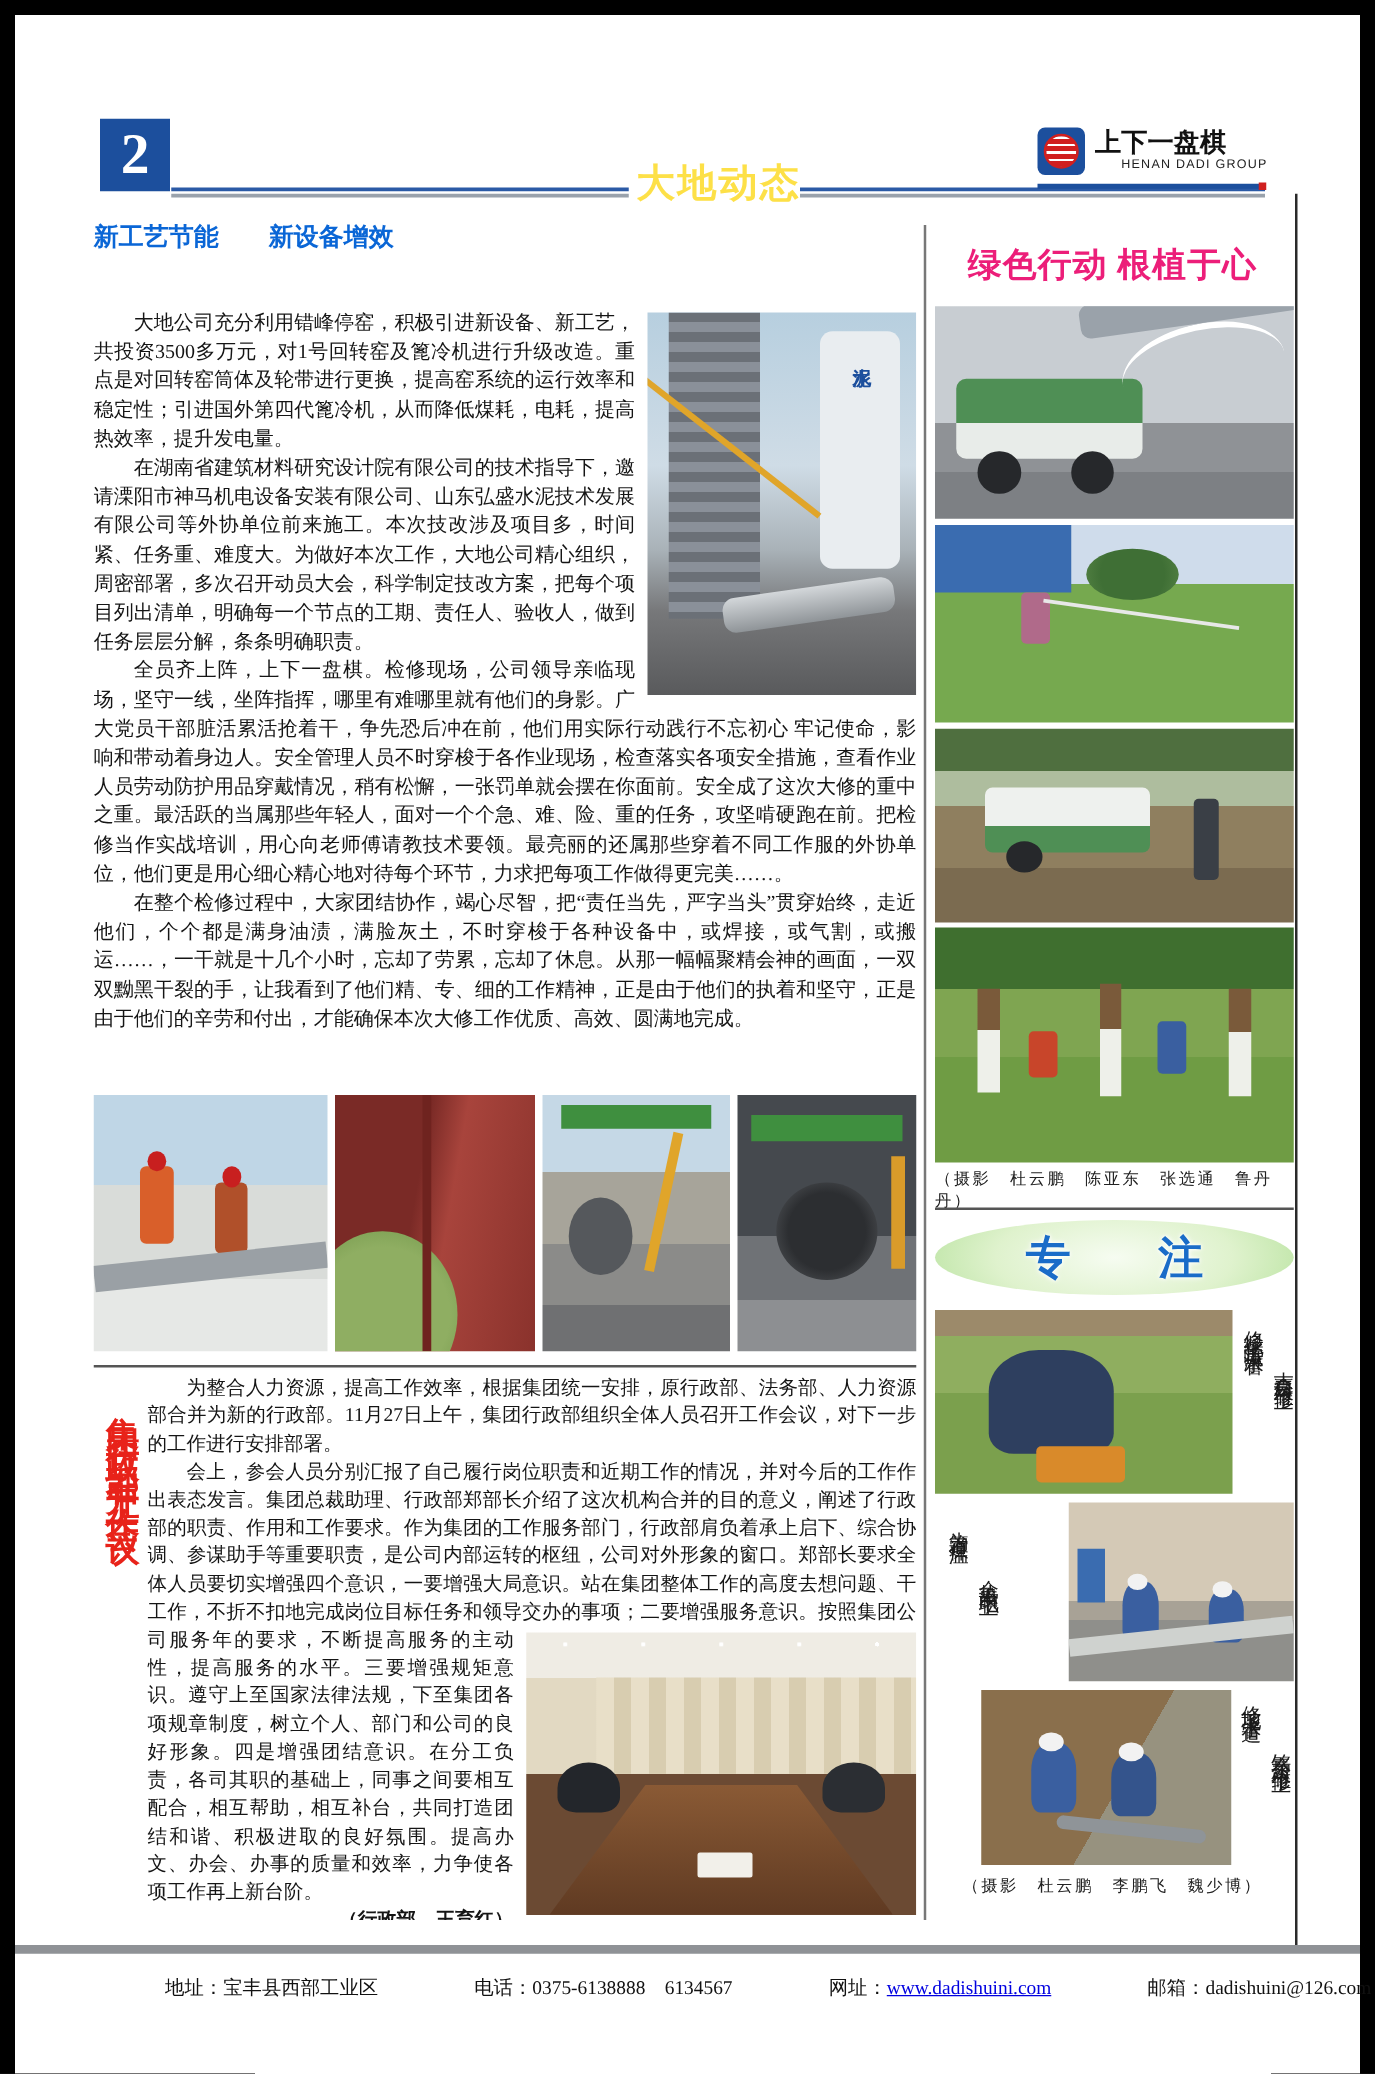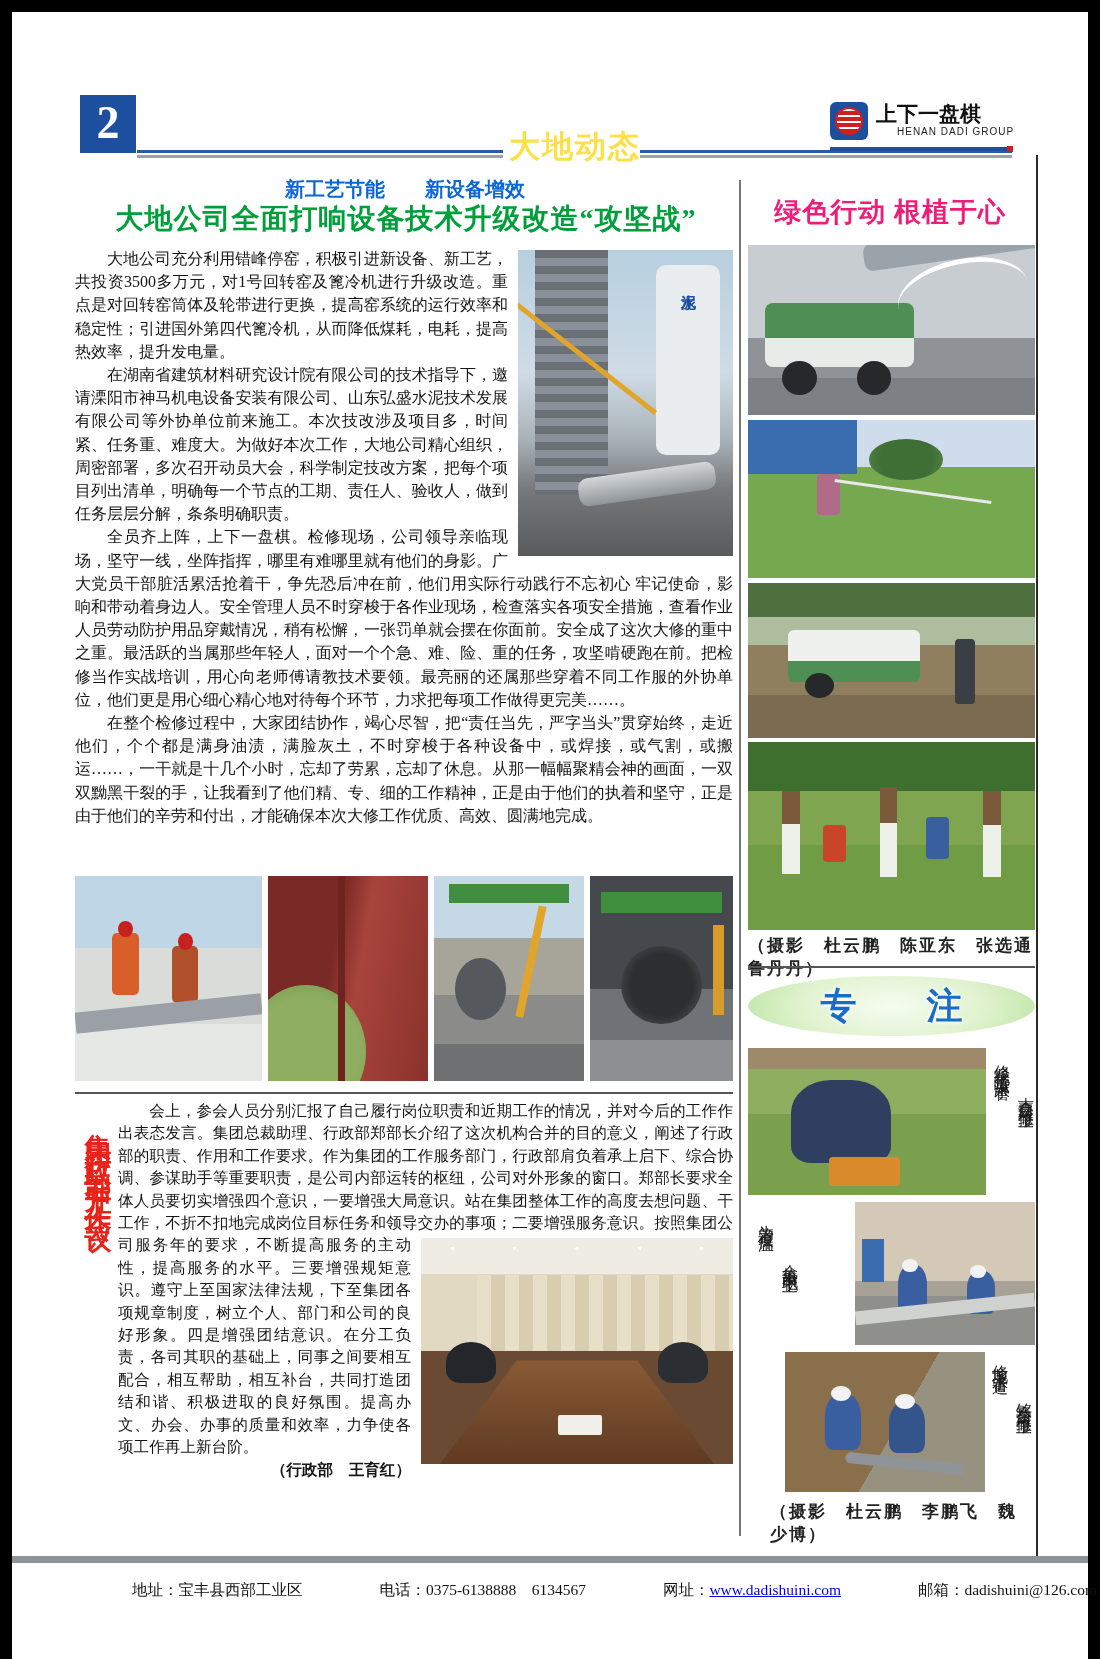--- a/index.html
+++ b/index.html
@@ -23,21 +23,21 @@
       repeating-linear-gradient(90deg,rgba(208,31,31,.85) 0 4px,rgba(255,255,255,.0) 4px 6px);
       border:2px solid #d01f1f;box-sizing:border-box;}
   #logo-cn{left:46px;top:0;font-family:"Liberation Sans",sans-serif;font-weight:bold;
            font-size:21px;color:#111;white-space:nowrap;}
   #logo-en{left:47px;top:26px;font-family:"Liberation Sans",sans-serif;font-size:10px;
            letter-spacing:1px;color:#222;white-space:nowrap;margin-left:20px;}
   #logo-bar{left:830px;top:147px;width:182px;height:4px;background:#1c4f9d;}
   #logo-dot{left:1007px;top:146px;width:6px;height:6px;background:#d01f1f;}
 
   
-  #kicker{left:75px;top:176px;width:660px;text-align:center;color:#0a66d6;font-weight:bold;
+  #kicker{left:75px;top:176px;width:660px;color:#0a66d6;font-weight:bold;
           font-size:20px;font-family:"Liberation Sans",sans-serif;}
   #headline1{left:78px;top:200px;width:656px;text-align:center;color:#009f3c;font-weight:bold;
              font-size:28px;letter-spacing:1px;}
   #art1{left:75px;top:247px;width:658px;height:626px;overflow:hidden;font-size:16px;
         line-height:23.2px;text-align:justify;color:#151515;}
   #art1 p{margin:0;text-indent:2em;}
   #main-photo{float:right;width:215px;height:306px;margin:3px 0 6px 10px;position:relative;overflow:hidden;
       background:linear-gradient(180deg,#b7cfdf 0%,#cfdce6 40%,#a9b2b8 62%,#77787a 78%,#595a5c 100%);}
   .byline{float:right;font-weight:bold;text-indent:0;}
 
@@ -53,21 +53,21 @@
   #art2 p{margin:0;text-indent:2em;}
   #meeting-photo{float:right;width:312px;height:226px;margin:4px 0 4px 10px;position:relative;overflow:hidden;
       background:linear-gradient(180deg,#efece4 0 16%,#e2d9c2 16% 50%,#6b4a33 50% 100%);}
   #art2 .byline{float:none;display:block;text-align:right;text-indent:0;}
 
   
   #divider{left:739px;top:180px;width:2px;height:1356px;background:#777;}
   #fold{left:1036px;top:155px;width:2px;height:1402px;background:#2a2a2a;}
   #headline2{left:744px;top:194px;width:292px;text-align:center;color:#ec1e79;font-weight:bold;
              font-size:27px;letter-spacing:1px;}
-  .credit{color:#222;font-size:17px;letter-spacing:2px;font-weight:bold;}
+  .credit{color:#222;font-size:13px;letter-spacing:2px;}
   #rule-right{left:748px;top:966px;width:287px;height:2px;background:#555;}
   #focus-banner{left:748px;top:976px;width:287px;height:60px;border-radius:50%;
       background:radial-gradient(60% 120% at 50% 50%,#f6fcf1 0%,#dff2cd 55%,#b7e29e 100%);
       display:flex;align-items:center;justify-content:center;gap:70px;}
   #focus-banner span{color:#1a6cc8;font-size:36px;font-weight:bold;
       text-shadow:0 0 3px #fff,0 0 5px #fff;font-family:"Liberation Sans",sans-serif;}
   .vcap{writing-mode:vertical-rl;font-size:16px;letter-spacing:3px;color:#1a1a1a;line-height:20px;}
   .vcap-wrap{display:flex;flex-direction:row;gap:4px;}
 
   
@@ -96,21 +96,20 @@
     <i id="logo-icon">
         <i id="logo-globe"></i>
       </i>
     <i id="logo-cn">上下一盘棋</i>
     <i id="logo-en">HENAN DADI GROUP</i>
   </div>
   <div class="abs" id="logo-bar"></div>
   <div class="abs" id="logo-dot"></div>
 
   <div class="abs" id="kicker">新工艺节能　　新设备增效</div>
-  <div class="abs" id="headline1">大地公司全面打响设备技术升级改造“攻坚战”</div>
 
   <div class="abs" id="art1">
     <div id="main-photo">
       <i style="left:8%;top:0;width:34%;height:80%;background:repeating-linear-gradient(180deg,#6b7077 0 8px,#8a9099 8px 16px);"></i>
       <i style="right:6%;top:5%;width:30%;height:62%;background:#e9edf0;border-radius:10px;text-align:center;">
         <span style="writing-mode:vertical-rl;font-size:15px;font-weight:bold;color:#1c4f9d;margin-top:18px;">水泥</span>
       </i>
       <i style="left:-12%;top:34%;width:85%;height:5px;background:#e0a52a;transform:rotate(38deg);"></i>
       <i style="left:28%;top:72%;width:64%;height:9%;background:linear-gradient(#d3d7da,#8f9498);border-radius:10px;transform:rotate(-8deg);"></i>
     </div>
@@ -139,20 +138,21 @@
   </div>
   <div class="ph" style="left:590px;top:876px;width:143px;height:205px;background:linear-gradient(180deg,#45494e 0 55%,#6f7276 55% 80%,#8d8f92 80%);">
     <i style="left:8%;top:8%;width:84%;height:10%;background:#3f8f3f;"></i>
     <i style="left:22%;top:34%;width:56%;height:38%;background:radial-gradient(circle,#2c2e31 0 55%,#595c60 100%);border-radius:50%;"></i>
     <i style="right:6%;top:24%;width:8%;height:44%;background:#d99b2a;"></i>
   </div>
   <div class="abs" id="rule-strip"></div>
 
   <div class="abs" id="vtitle">集团行政部召开工作会议</div>
   <div class="abs" id="art2">
+    <p>为整合人力资源，提高工作效率，根据集团统一安排，原行政部、法务部、人力资源部合并为新的行政部。11月27日上午，集团行政部组织全体人员召开工作会议，对下一步的工作进行安排部署。</p>
     <p><span>会上，参会人员分别汇报了自己履行岗位职责和近期工作的情况，并对今后的工作作出表态发言。集团总裁助理、行政部郑部长介绍了这次机构合并的目的意义，阐述了行政部的职责、作用和工作要求。作为集团的工作服务部门，行政部肩负着承上启下、综合协调、参谋助手等重要职责，是公司内部运转的枢纽，公司对外形象的窗口。郑部长要求全体人员要切实增强四个意识，一要增强大局意识。站在集团整体工作的高度去想问题、干工作，不折不扣地完成岗位目标任务和领导交办的事项；二要增强服务意识。按照集团公司服务年的要求，不断提</span><span id="meeting-photo">
           <i style="left:0;top:2%;width:100%;height:5%;background:radial-gradient(circle 3px at 10% 50%,#fff 55%,transparent 60%),radial-gradient(circle 3px at 30% 50%,#fff 55%,transparent 60%),radial-gradient(circle 3px at 50% 50%,#fff 55%,transparent 60%),radial-gradient(circle 3px at 70% 50%,#fff 55%,transparent 60%),radial-gradient(circle 3px at 90% 50%,#fff 55%,transparent 60%);"></i>
           <i style="left:18%;top:16%;width:82%;height:34%;background:repeating-linear-gradient(90deg,#e8dfc8 0 14px,#d8cdb0 14px 28px);"></i>
           <i style="left:2%;top:10%;width:13%;height:18%;writing-mode:vertical-rl;color:#c81f1f;font-size:11px;font-weight:bold;"></i>
           <i style="left:6%;top:54%;width:88%;height:46%;background:linear-gradient(180deg,#8a5a35,#5f3a22);clip-path:polygon(28% 0,72% 0,100% 100%,0 100%);"></i>
           <i style="left:8%;top:46%;width:16%;height:18%;background:#23262b;border-radius:50% 50% 30% 30%;"></i>
           <i style="left:76%;top:46%;width:16%;height:18%;background:#2b2e33;border-radius:50% 50% 30% 30%;"></i>
           <i style="left:44%;top:78%;width:14%;height:9%;background:#f2f0ea;border-radius:2px;"></i>
         </span><span>高服务的主动性，提高服务的水平。三要增强规矩意识。遵守上至国家法律法规，下至集团各项规章制度，树立个人、部门和公司的良好形象。四是增强团结意识。在分工负责，各司其职的基础上，同事之间要相互配合，相互帮助，相互补台，共同打造团结和谐、积极进取的良好氛围。提高办文、办会、办事的质量和效率，力争使各项工作再上新台阶。</span></p>
     <p class="byline">（行政部　王育红）</p>

